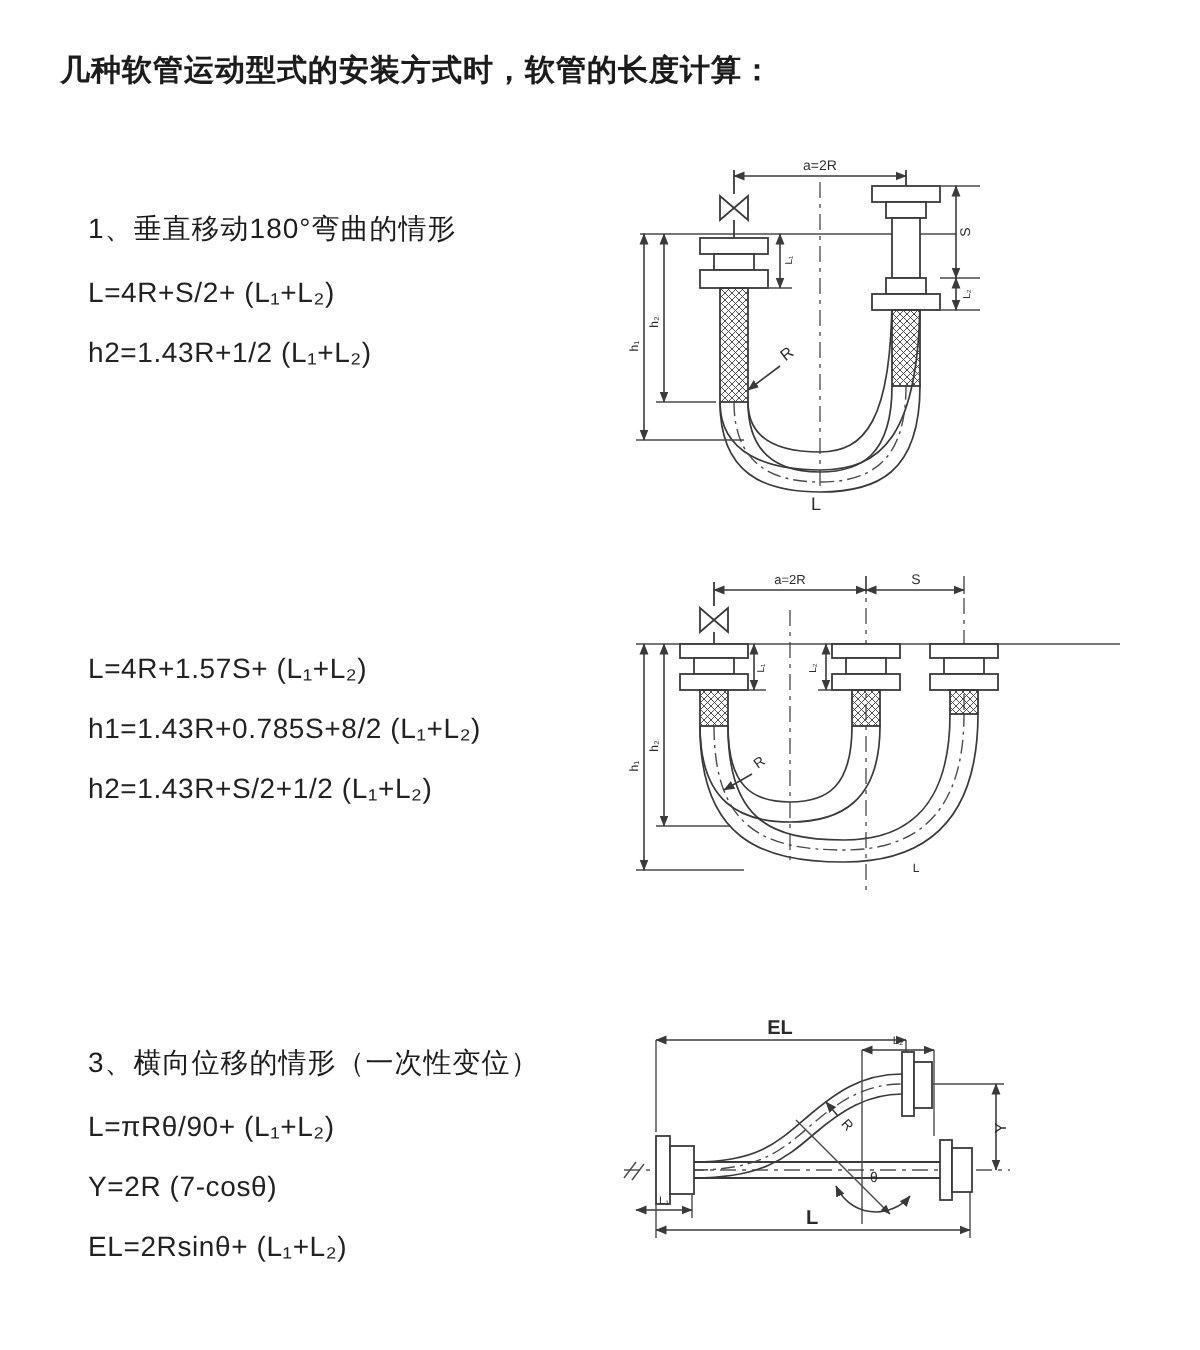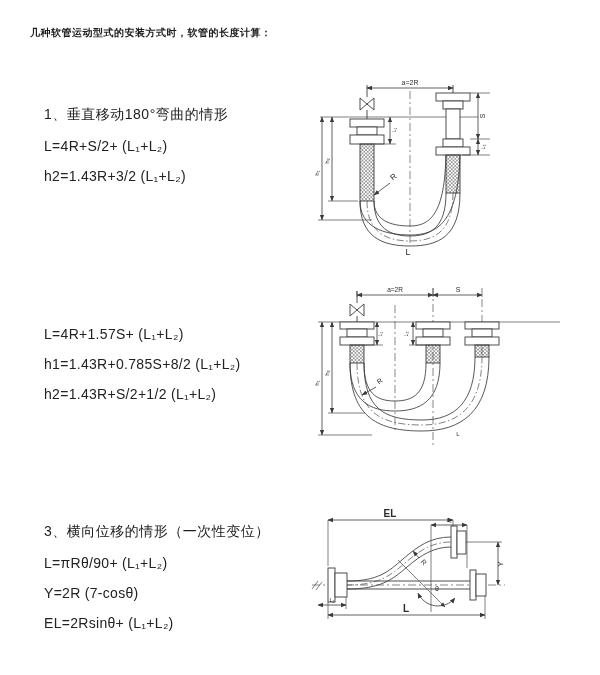--- a/index.html
+++ b/index.html
@@ -4,21 +4,21 @@
 <style>
   html,body{margin:0;padding:0;}
   body{
     width:600px;height:675px;background:#ffffff;
     font-family:"Liberation Sans","DejaVu Sans",sans-serif;
     color:#1c1c1c;position:relative;overflow:hidden;
   }
   .page{position:absolute;inset:0;background:#ffffff;}
   .title{
     position:absolute;left:30px;top:26px;
-    font-size:10px;font-weight:600;letter-spacing:0.5px;white-space:nowrap;text-align:center;
+    font-size:15px;font-weight:600;letter-spacing:0.5px;white-space:nowrap;text-align:center;
   }
   .section{position:absolute;left:44px;}
   .sec-heading{font-size:14px;font-weight:400;letter-spacing:0.5px;white-space:nowrap;}
   .formula{
     font-size:14px;margin-top:14px;
     letter-spacing:0.3px;white-space:nowrap;color:#222;
   }
   #sec1{top:106px;}
   #sec2{top:312px;}
   #sec3{top:523px;}
@@ -38,21 +38,21 @@
 </head>
 <body>
 
 <div class="page">
 
   <div class="title">几种软管运动型式的安装方式时，软管的长度计算：</div>
 
   <div class="section" id="sec1">
     <div class="sec-heading">1、垂直移动180°弯曲的情形</div>
     <div class="formula">L=4R+S/2+ (L₁+L₂)</div>
-    <div class="formula">h2=1.43R+3/2 (L₁+L₂)</div>
+    <div class="formula">h2=1.43R+1/2 (L₁+L₂)</div>
   </div>
 
   <div class="section" id="sec2">
     <div class="formula">L=4R+1.57S+ (L₁+L₂)</div>
     <div class="formula">h1=1.43R+0.785S+8/2 (L₁+L₂)</div>
     <div class="formula">h2=1.43R+S/2+1/2 (L₁+L₂)</div>
   </div>
 
   <div class="section" id="sec3">
     <div class="sec-heading">3、横向位移的情形（一次性变位）</div>

